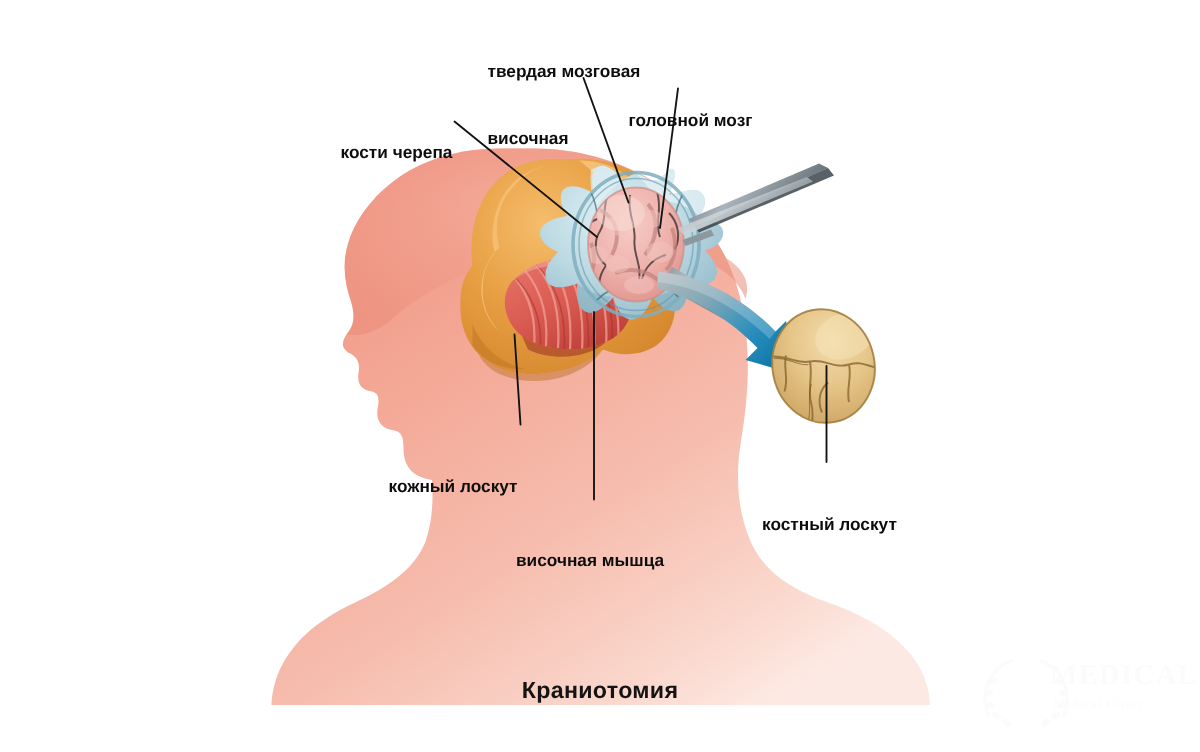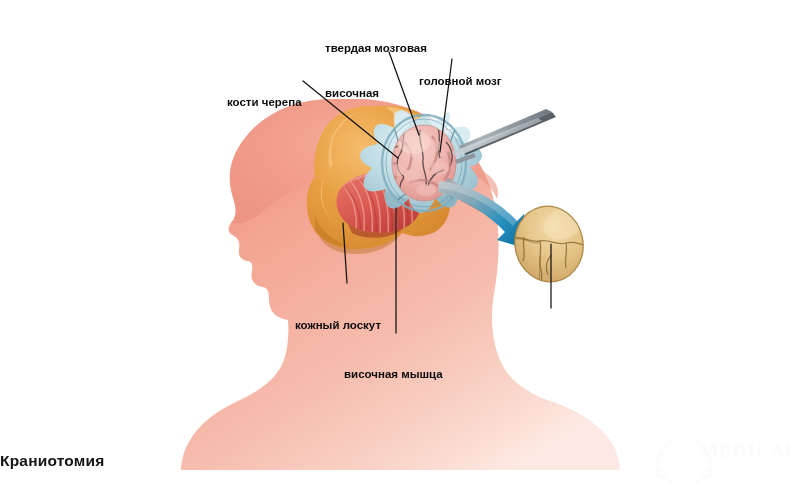--- a/index.html
+++ b/index.html
@@ -35,21 +35,21 @@
     line-height: 15px;
     color: #0d0d0d;
     white-space: pre;
     letter-spacing: 0px;
   }
   #title {
     position: absolute;
     left: 0;
     top: 452px;
     width: 800px;
-    text-align: left;
+    text-align: center;
     font-family: "Liberation Sans", sans-serif;
     font-weight: bold;
     font-size: 15.5px;
     color: #141414;
     letter-spacing: 0.2px;
   }
   .wm {
     position: absolute;
     color: #fbfbfb;
     font-family: "Liberation Serif", serif;
@@ -347,28 +347,31 @@
   </div>
 
   <div class="lbl" style="left:419px; top:44px;">
     <div>головной мозг</div>
   </div>
 
   <div class="lbl" style="left:227px; top:65px;text-align:right;">
     <div>кости черепа</div>
   </div>
 
-  <div class="lbl" style="left:259px; top:288px;margin-left:36px;">
+  <div class="lbl" style="left:259px; top:288px;">
     <div>кожный лоскут</div>
   </div>
 
   <div class="lbl" style="left:344px; top:337px;text-align:center;">
     <div>височная мышца</div>
   </div>
 
+  <div class="lbl" style="left:508px; top:313px;">
+    <div>костный лоскут</div>
+  </div>
 
   <div id="title">Краниотомия</div>
 
   <div style="position:absolute; left:645px; top:432px; width:150px; height:64px; opacity:1;">
     <svg viewBox="0 0 150 64" width="150" height="64" xmlns="http://www.w3.org/2000/svg">
       <g fill="none" stroke="#fbfbfb" stroke-width="2.2" opacity="0.95">
         <path d="M30 8 C14 14 8 30 14 46"></path>
         <path d="M48 8 C64 14 70 30 64 46"></path>
       </g>
       <g fill="#fbfbfb" opacity="0.9">

